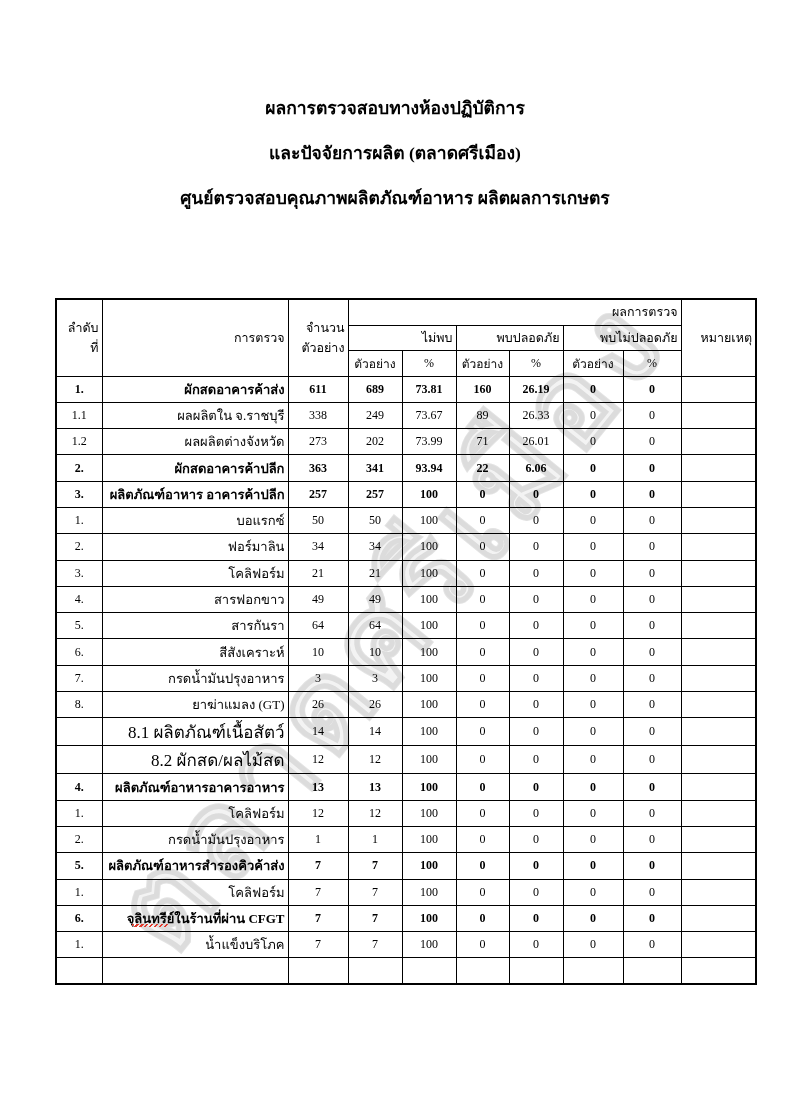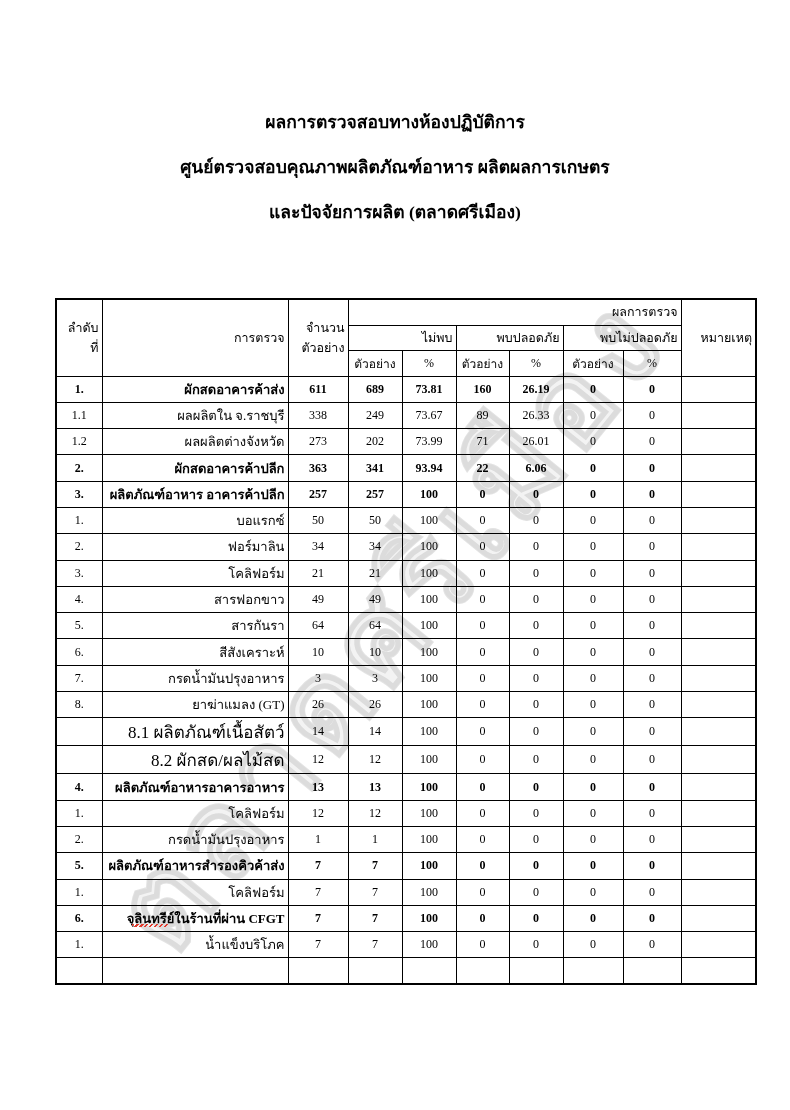--- a/index.html
+++ b/index.html
@@ -1,21 +1,21 @@
 <!DOCTYPE html>
 <html><head>
 <meta charset="utf-8">
 <style>
   html,body{margin:0;padding:0;}
   body{
     width:790px;height:1110px;background:#ffffff;position:relative;overflow:hidden;
     font-family:"Liberation Serif","DejaVu Serif",serif;color:#000;
   }
   
-  .title-block{position:absolute;top:100px;left:0;width:790px;text-align:center;z-index:2;}
+  .title-block{position:absolute;top:86px;left:0;width:790px;text-align:center;z-index:2;}
   .title-block div{font-weight:bold;font-size:17.5px;line-height:45px;white-space:pre;}
   
   .watermark{
     position:absolute;left:-130px;top:545px;width:1040px;height:160px;
     text-align:center;font-size:125px;font-weight:bold;line-height:160px;
     transform:rotate(-51deg);transform-origin:center center;
     color:rgba(200,200,200,0.22);
     -webkit-text-stroke:2px rgba(185,185,185,0.40);
     letter-spacing:8px;z-index:1;pointer-events:none;white-space:nowrap;
   }
@@ -43,22 +43,22 @@
     background:repeating-linear-gradient(135deg,#e23b2e 0,#e23b2e 1.5px,transparent 1.5px,transparent 3.5px);
   }
 </style>
 </head>
 <body>
 
 <div class="watermark">ตลาดศรีเมือง</div>
 
 <div class="title-block">
   <div>ผลการตรวจสอบทางห้องปฏิบัติการ</div>
+  <div>และปัจจัยการผลิต (ตลาดศรีเมือง)</div>
   <div>ศูนย์ตรวจสอบคุณภาพผลิตภัณฑ์อาหาร ผลิตผลการเกษตร</div>
-  <div>และปัจจัยการผลิต (ตลาดศรีเมือง)</div>
 </div>
 
 <table class="report">
   <colgroup>
     <col style="width:46px">
       <col style="width:186px">
       <col style="width:60px">
     <col style="width:54px">
       <col style="width:54px">
       <col style="width:53px">

